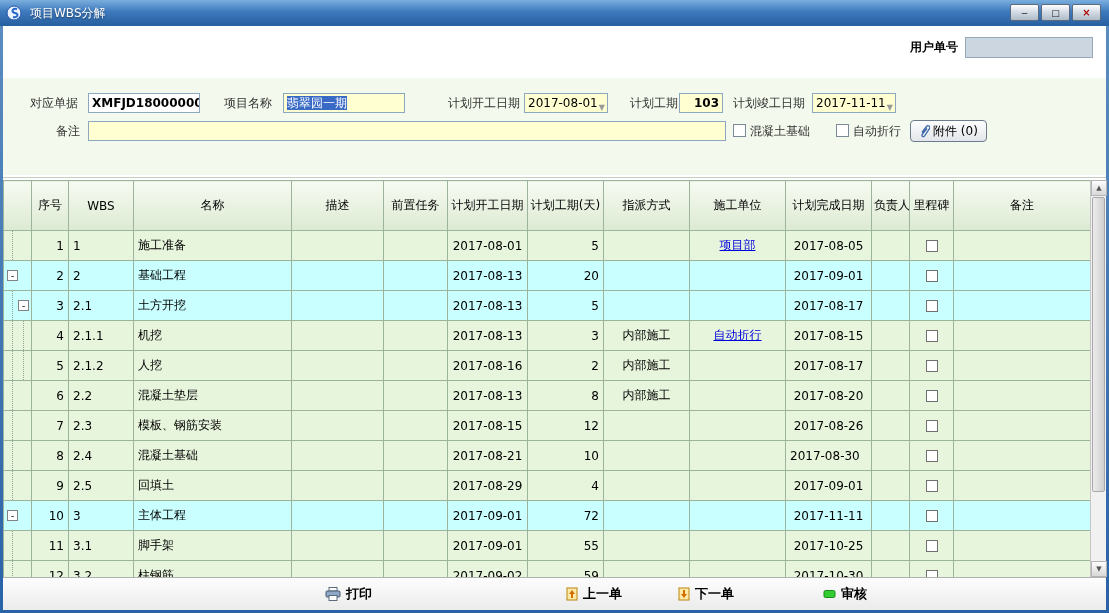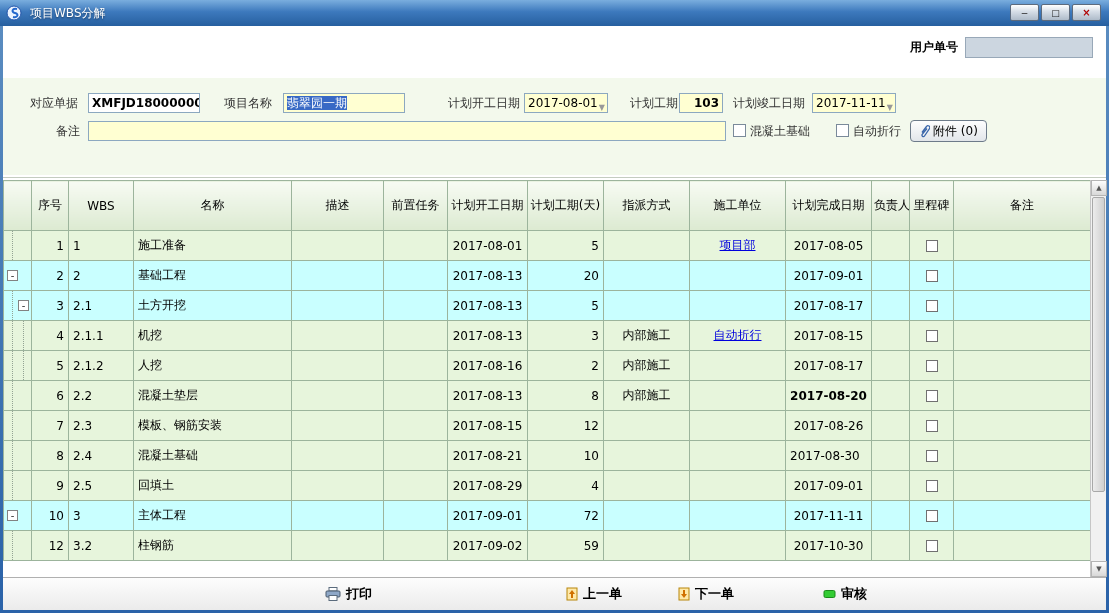--- a/index.html
+++ b/index.html
@@ -294,21 +294,21 @@
             </td>
             <td style="text-align: right;">6</td>
             <td>2.2</td>
             <td>混凝土垫层</td>
             <td></td>
             <td></td>
             <td style="text-align: center;">2017-08-13</td>
             <td style="text-align: right;">8</td>
             <td style="text-align: center;">内部施工</td>
             <td style="text-align: center;"></td>
-            <td style="text-align: center; font-weight: bold;">2017-08-20</td>
+            <td style="text-align: center;">2017-08-20</td>
             <td></td>
             <td>
               <div class="cb"></div>
             </td>
             <td></td>
           </tr>
           <tr class="">
             <td class="tree">
               <div class="treeline" style="left: 8px;"></div>
             </td>
@@ -375,20 +375,40 @@
             <td style="text-align: right;">10</td>
             <td>3</td>
             <td>主体工程</td>
             <td></td>
             <td></td>
             <td style="text-align: center;">2017-09-01</td>
             <td style="text-align: right;">72</td>
             <td style="text-align: center;"></td>
             <td style="text-align: center;"></td>
             <td style="text-align: center;">2017-11-11</td>
+            <td></td>
+            <td>
+              <div class="cb"></div>
+            </td>
+            <td></td>
+          </tr>
+          <tr class="">
+            <td class="tree">
+              <div class="treeline" style="left: 8px;"></div>
+            </td>
+            <td style="text-align: right;">11</td>
+            <td>3.1</td>
+            <td>脚手架</td>
+            <td></td>
+            <td></td>
+            <td style="text-align: center;">2017-09-01</td>
+            <td style="text-align: right;">55</td>
+            <td style="text-align: center;"></td>
+            <td style="text-align: center;"></td>
+            <td style="text-align: center;">2017-10-25</td>
             <td></td>
             <td>
               <div class="cb"></div>
             </td>
             <td></td>
           </tr>
           <tr class="">
             <td class="tree">
               <div class="treeline" style="left: 8px;"></div>
             </td>

